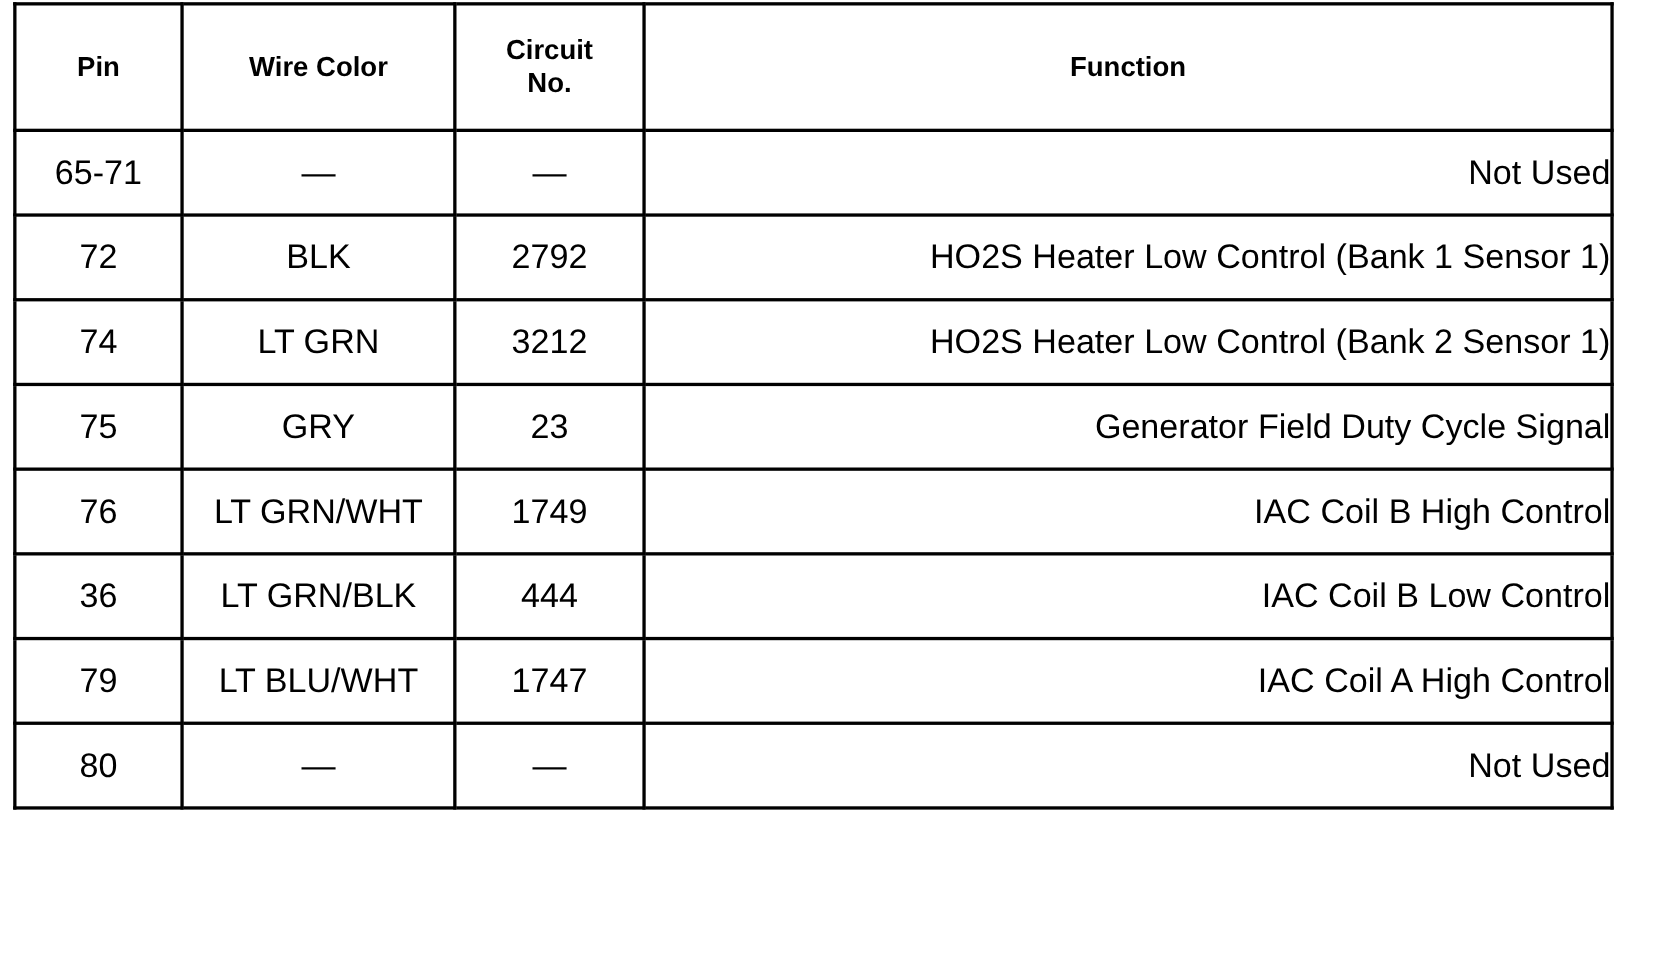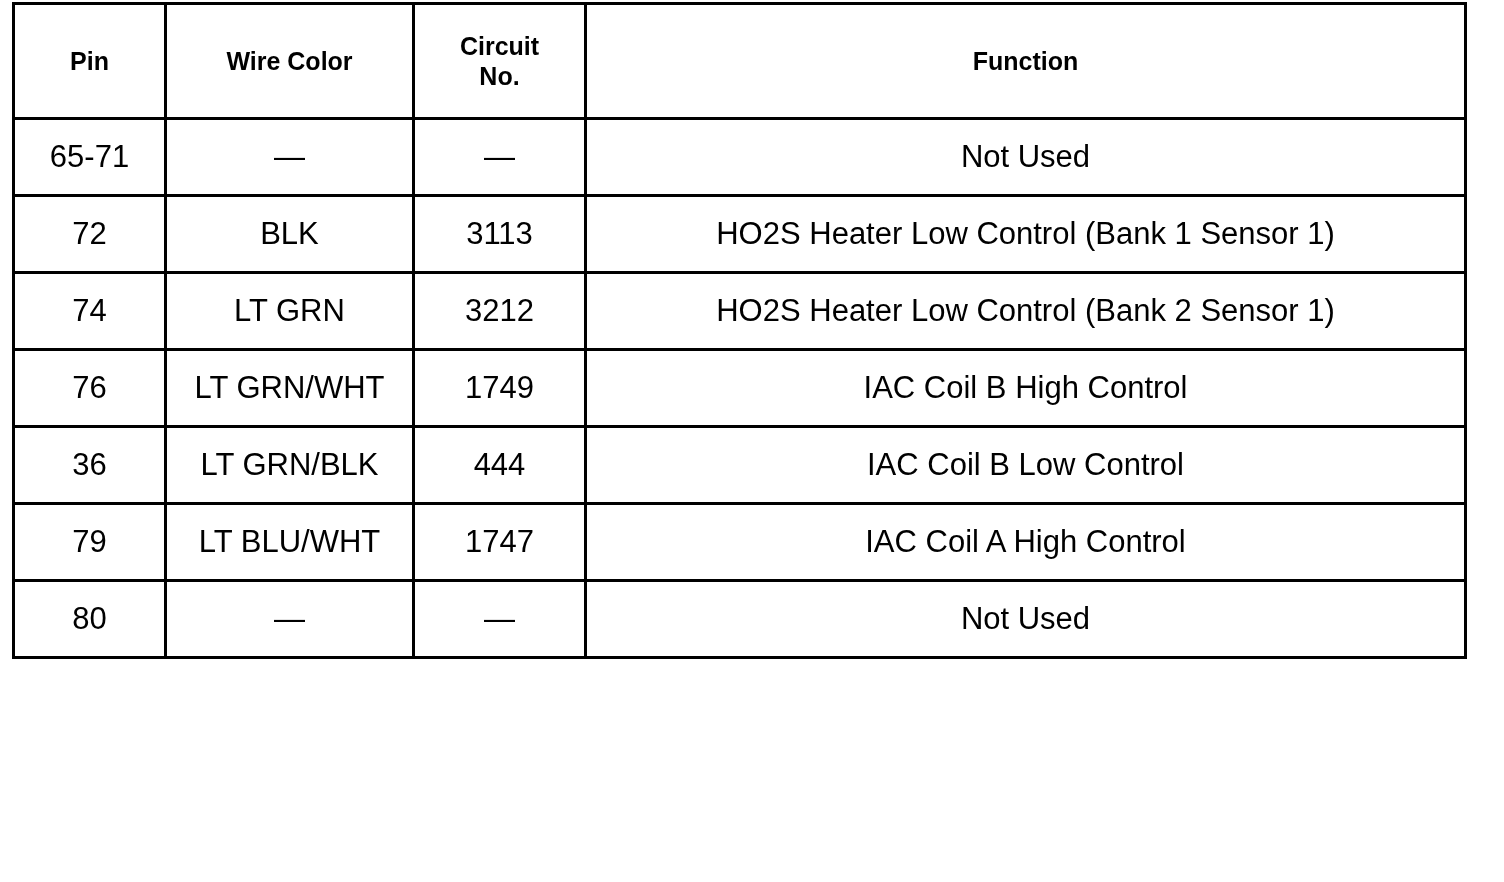--- a/index.html
+++ b/index.html
@@ -45,21 +45,21 @@
     font-weight: bold;
     text-align: center;
     line-height: 1.22;
   }
   tbody td {
     height: 74px;
     font-size: 31px;
     font-weight: normal;
   }
   .c-center { text-align: center; }
-  .c-left   { text-align: center; padding-left: 17px; margin-top: 20px; }
+  .c-left   { text-align: right; padding-left: 17px; margin-top: 20px; }
 
   
   .pin-table { border-top: 0; }
 </style>
 </head>
 <body>
 
 <div class="page">
   <table class="pin-table">
     <colgroup>
@@ -82,28 +82,34 @@
     <tbody>
       <tr>
         <td class="c-center">65-71</td>
         <td class="c-center">—</td>
         <td class="c-center">—</td>
         <td class="c-left">Not Used</td>
       </tr>
       <tr>
         <td class="c-center">72</td>
         <td class="c-center">BLK</td>
-        <td class="c-center">3113</td>
+        <td class="c-center">2792</td>
         <td class="c-left">HO2S Heater Low Control (Bank 1 Sensor 1)</td>
       </tr>
       <tr>
         <td class="c-center">74</td>
         <td class="c-center">LT GRN</td>
         <td class="c-center">3212</td>
         <td class="c-left">HO2S Heater Low Control (Bank 2 Sensor 1)</td>
+      </tr>
+      <tr>
+        <td class="c-center">75</td>
+        <td class="c-center">GRY</td>
+        <td class="c-center">23</td>
+        <td class="c-left">Generator Field Duty Cycle Signal</td>
       </tr>
       <tr>
         <td class="c-center">76</td>
         <td class="c-center">LT GRN/WHT</td>
         <td class="c-center">1749</td>
         <td class="c-left">IAC Coil B High Control</td>
       </tr>
       <tr>
         <td class="c-center">36</td>
         <td class="c-center">LT GRN/BLK</td>

